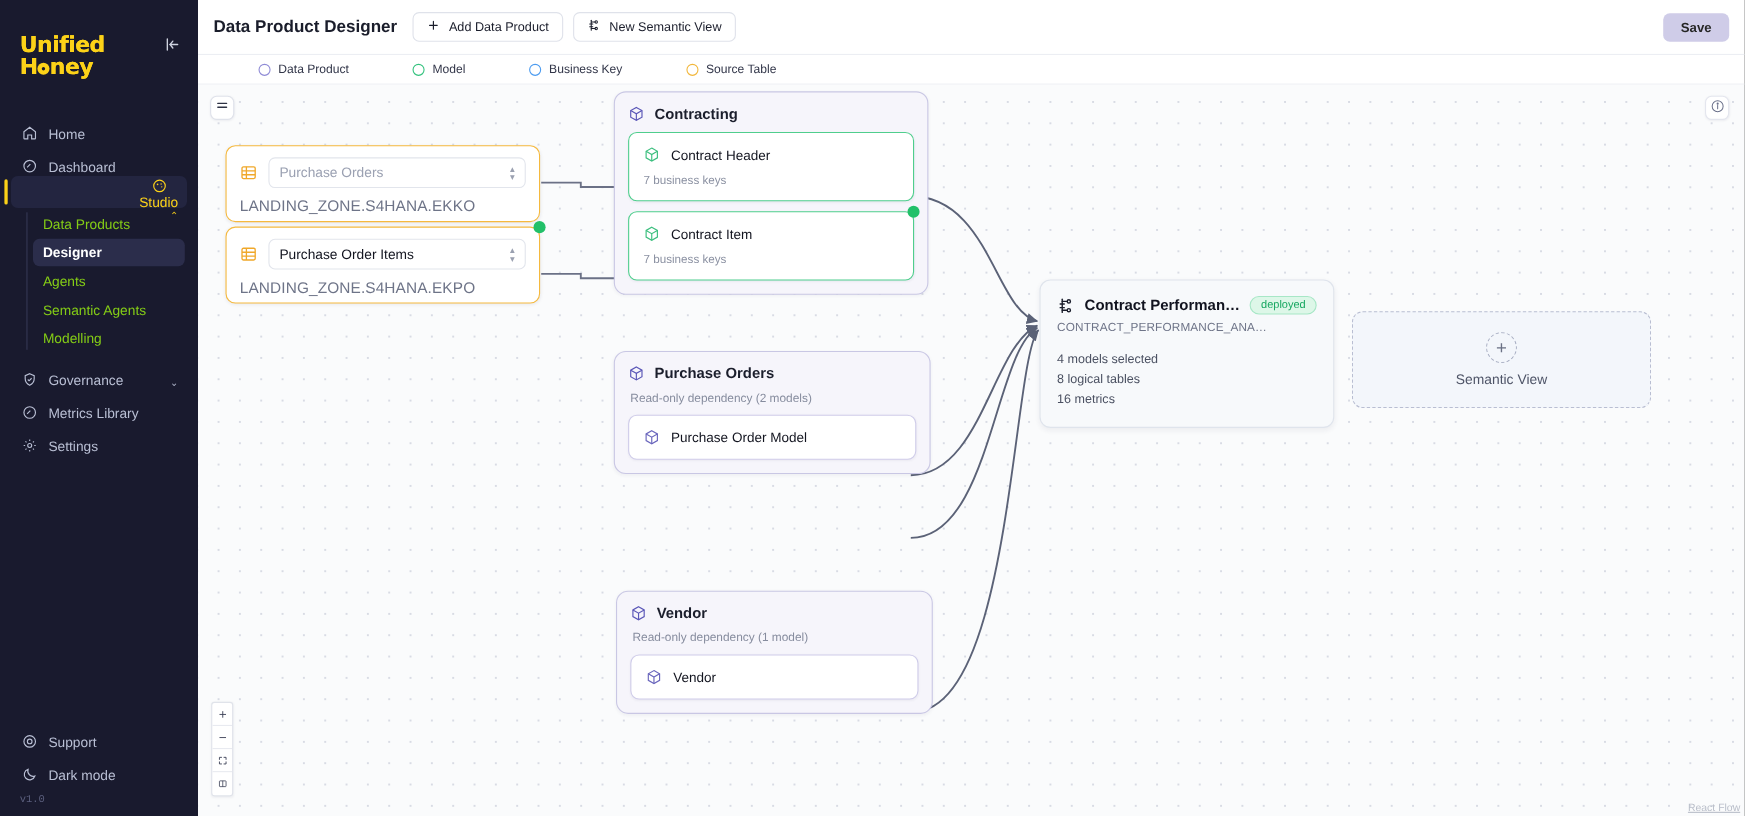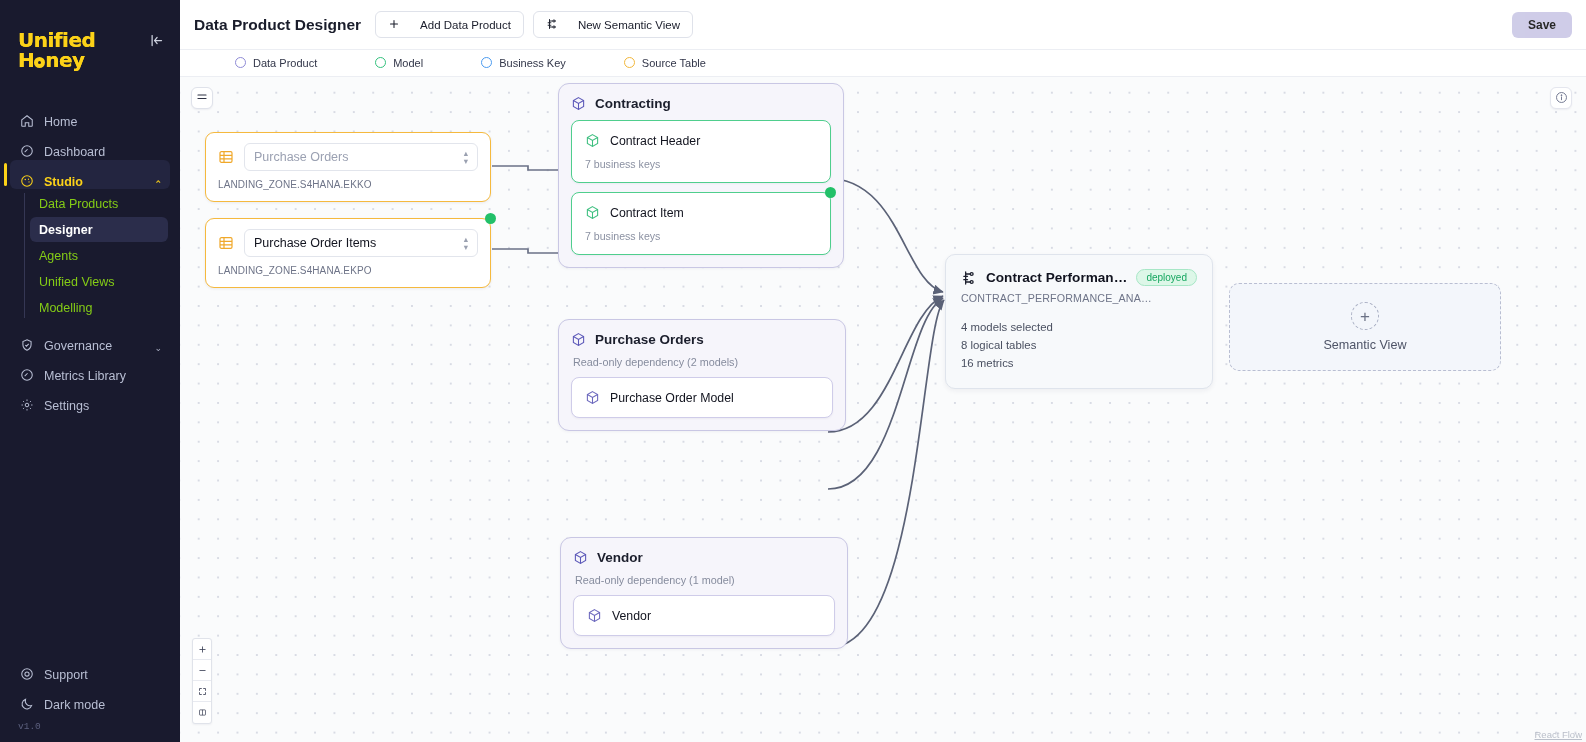--- a/index.html
+++ b/index.html
@@ -70,21 +70,22 @@
   }
   .nav-item .ico {
     width: 17px; height: 17px; margin-right: 9px;
     display: inline-flex; align-items: center; justify-content: center;
     flex: 0 0 17px;
   }
   .nav-item .ico svg { width: 14px; height: 14px; }
   .nav-item.active-group {
     background: #232540;
     color: #fcd218;
-    font-weight: bold;
+    font-weight: normal;
+    flex-direction: column;
   }
   .nav-item.active-group::before {
     content:""; position:absolute; left:-6px; top:3px;
     width: 3px; height: 23px; border-radius: 2px; background:#fcd218;
   }
   .nav-item .chev { margin-left: auto; font-size: 9px; opacity:.9;}
   .subnav { margin: 2px 0 4px 0; position: relative; }
   .subnav::before {
     content:""; position:absolute; left:24px; top:2px; bottom:2px;
     width:1px; background:#353754;
@@ -117,21 +118,21 @@
   }
   .topbar {
     height: 50px; flex: 0 0 50px;
     border-bottom: 1px solid #eceef3;
     display: flex; align-items: center;
     padding: 0 14px 0 14px;
     background:#fff;
   }
   .page-title { font-size: 15.5px; font-weight: bold; color:#1a1d2b; margin-right: 14px; }
   .tbtn {
-    display:flex; align-items:center; gap:20px;
+    display:flex; align-items:center; gap:8px;
     height: 27px; padding: 0 12px;
     border: 1px solid #dfe2ea; border-radius: 6px;
     background:#fff; color:#1a1d2b; font-size: 11.5px;
     cursor: pointer; margin-right: 9px;
     font-family: "Liberation Sans", sans-serif;
   }
   .tbtn svg { width: 12px; height: 12px; }
   .save-btn {
     margin-left:auto;
     height: 26px; padding: 0 16px;
@@ -141,21 +142,21 @@
     cursor: default; opacity:.85;
     font-family:"Liberation Sans", sans-serif;
   }
 
   .legendbar {
     height: 27px; flex: 0 0 27px;
     border-bottom: 1px solid #eceef3;
     display:flex; align-items:center; gap: 19px;
     padding-left: 16px; background:#fff;
   }
-  .legend-item { display:flex; align-items:flex-start; gap: 7px; font-size: 11px; color:#323649;padding-left:39px; }
+  .legend-item { display:flex; align-items:flex-end; gap: 7px; font-size: 11px; color:#323649;padding-left:39px; }
   .legend-dot { width: 11px; height: 11px; border-radius:50%; background:#fff; border:1.6px solid #999; }
 
   
   .canvas {
     flex: 1; position: relative; overflow: hidden;
     background-color: #fafbfc;
     background-image: radial-gradient(#d8dbe4 0.9px, transparent 0.9px);
     background-size: 19.4px 19.4px;
     background-position: 9px 6px;
   }
@@ -218,21 +219,21 @@
     flex:1; height: 28px;
     border:1px solid #e2e5ec; border-radius:6px;
     background:#fff;
     display:flex; align-items:center; justify-content:space-between;
     padding: 0 9px; font-size: 12.5px; color:#12141f;
     cursor:pointer;
   }
   .src-select.placeholder { color:#9ba1b2; }
   .src-select .caret { font-size: 8.5px; color:#9aa0b0; line-height:1; }
   .src-path {
-    margin-top: 8px; font-size: 10px; color:#6e7488; letter-spacing:.1px;
+    margin-top: 8px; font-size: 14px; color:#6e7488; letter-spacing:.1px;
   }
 
   
   .group-node {
     background: #f6f5fb;
     border: 1.3px solid #c9c7e4;
     border-radius: 11px;
     box-shadow: 0 1px 3px rgba(30,35,70,.05);
     padding: 12px;
   }
@@ -358,21 +359,21 @@
         <div class="subnav-item">
             <span>Data Products</span>
           </div>
         <div class="subnav-item active">
             <span>Designer</span>
           </div>
         <div class="subnav-item">
             <span>Agents</span>
           </div>
         <div class="subnav-item">
-            <span>Unified Views</span>
+            <span>Semantic Agents</span>
           </div>
         <div class="subnav-item">
             <span>Modelling</span>
           </div>
       </div>
 
       <div class="nav-item">
         <span class="ico">
           <svg viewBox="0 0 24 24" fill="none" stroke="currentColor" stroke-width="1.8">
               <path d="M12 3l7 3v5c0 5-3.2 8.2-7 10-3.8-1.8-7-5-7-10V6z"></path>
@@ -524,21 +525,21 @@
               </svg>
           </span>
           <div class="src-select placeholder">
             <span>Purchase Orders</span>
             <span class="caret">▴<br>▾</span>
           </div>
         </div>
         <div class="src-path">LANDING_ZONE.S4HANA.EKKO</div>
       </div>
 
-      <div class="node src-node" style="left:25px; top:141px;">
+      <div class="node src-node" style="left:25px; top:129px;">
         <div class="handle" style="right:-6px; top:-6px;"></div>
         <div class="src-top">
           <span class="src-ico">
             <svg viewBox="0 0 24 24" fill="none" stroke="currentColor" stroke-width="1.8">
                 <rect x="3" y="4" width="18" height="16" rx="2"></rect>
                 <path d="M3 9.5h18M3 14.8h18M9 4v16"></path>
               </svg>
           </span>
           <div class="src-select">
             <span>Purchase Order Items</span>

